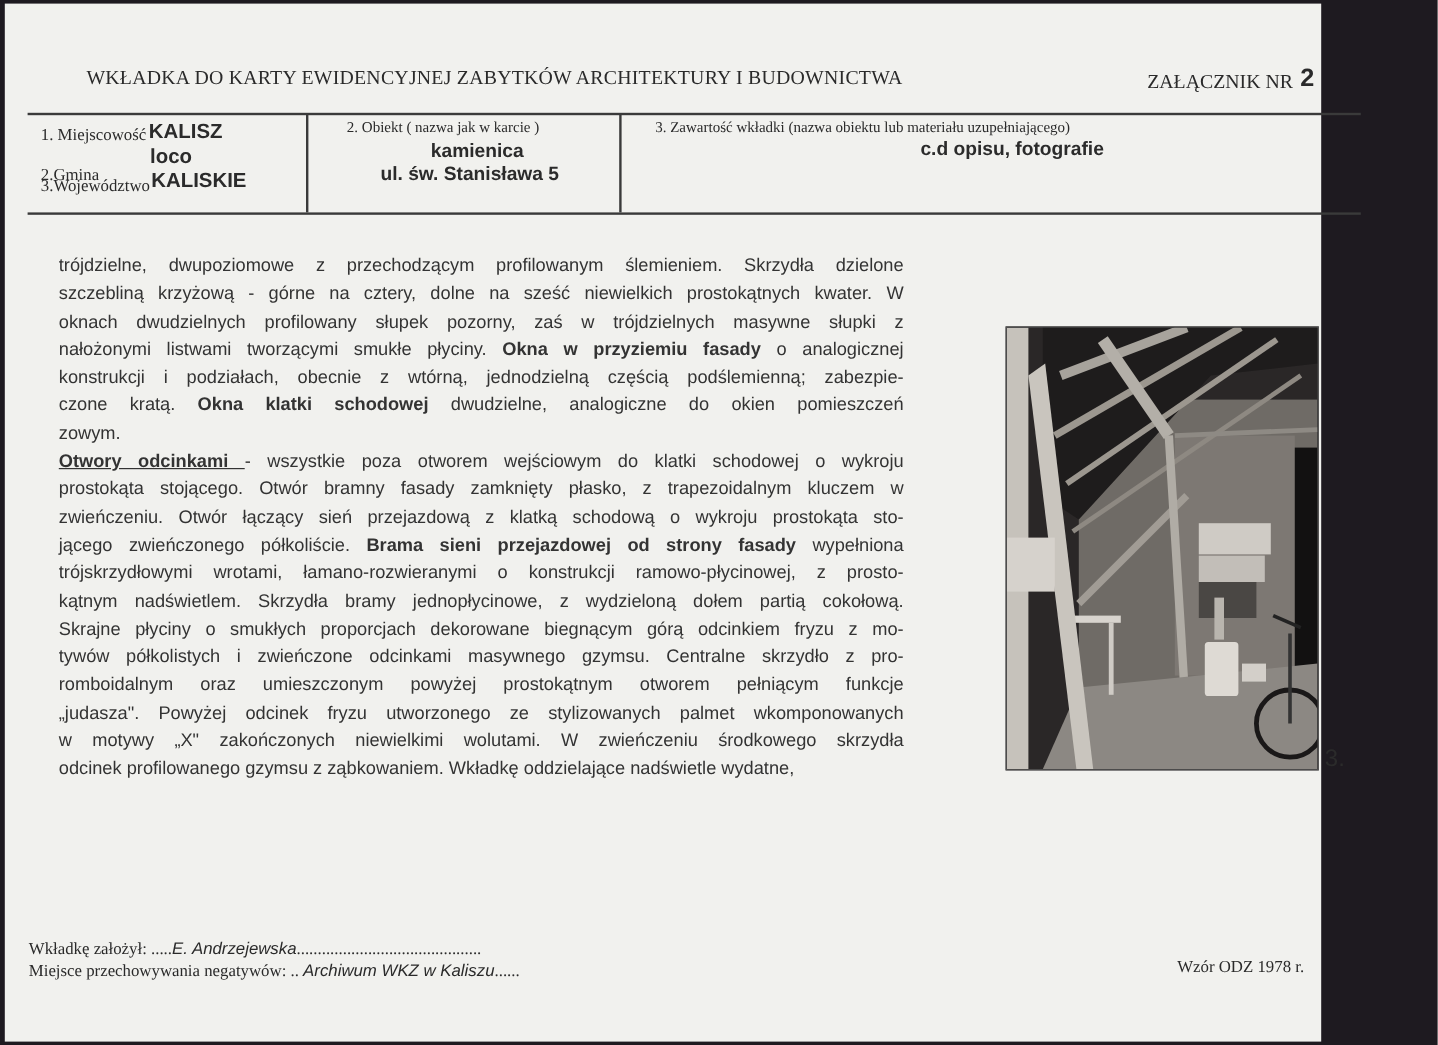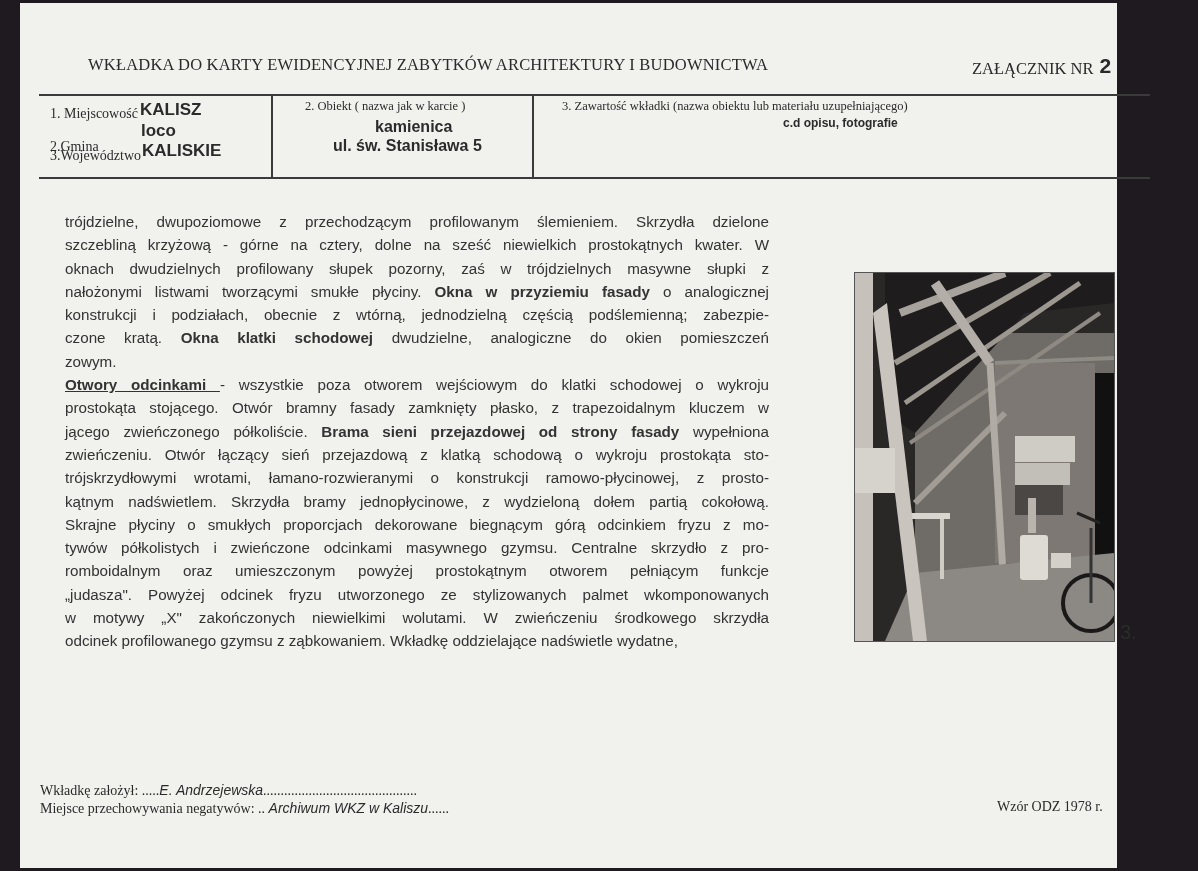--- a/index.html
+++ b/index.html
@@ -1,17 +1,17 @@
 <!DOCTYPE html>
 <html><head>
 <meta charset="utf-8">
 <style>
   html, body { margin:0; padding:0; }
   body { width:1198px; height:871px; background:#1e1a20; position:relative; overflow:hidden; }
-  .paper { position:absolute; left:4px; top:3px; width:1097px; height:865px; background:#f1f1ee;margin-left:16px; }
+  .paper { position:absolute; left:4px; top:3px; width:1097px; height:865px; background:#f1f1ee; }
   .serif { font-family:"Liberation Serif","DejaVu Serif",serif; color:#2a2a2a; }
   .sans { font-family:"Liberation Sans","DejaVu Sans",sans-serif; color:#2b2b2b; }
   .abs { position:absolute; white-space:nowrap; }
 
   .hdr-title { left:68px; top:52px; font-size:16.5px; letter-spacing:0.2px; }
   .hdr-zal { left:952px; top:52px; font-size:16.5px;text-align:right; }
   .hdr-nr { font-family:"Liberation Sans","DejaVu Sans",sans-serif; font-weight:bold; font-size:21px; margin-left:2px; position:relative; top:-1px;}
 
   .hline { position:absolute; left:19px; width:1111px; height:2px; background:#3a3a3a; }
   .vline { position:absolute; width:2px; background:#3a3a3a; }
@@ -50,34 +50,34 @@
   <div class="abs serif lbl" style="left:30px; top:136px;">2.Gmina</div>
   <div class="abs sans val" style="left:121px; top:118px;">loco</div>
   <div class="abs serif lbl" style="left:30px; top:145px;">3.Województwo</div>
   <div class="abs sans val" style="left:122px; top:138px;">KALISKIE</div>
 
   <div class="abs serif small-lbl" style="left:285px; top:96px;">2. Obiekt  ( nazwa jak w karcie )</div>
   <div class="abs sans val" style="left:355px; top:115px; font-size:16px;">kamienica</div>
   <div class="abs sans val" style="left:313px; top:134px; font-size:16px;">ul. św. Stanisława 5</div>
 
   <div class="abs serif small-lbl" style="left:542px; top:96px;">3. Zawartość wkładki (nazwa obiektu lub materiału uzupełniającego)</div>
-  <div class="abs sans val" style="left:763px; top:113px; font-size:12px;text-align:right;">c.d opisu, fotografie</div>
+  <div class="abs sans val" style="left:763px; top:113px; font-size:16px;text-align:right;">c.d opisu, fotografie</div>
 
   <div class="body-text sans" id="body-text">
       <span class="line"><span>trójdzielne, dwupoziomowe z  przechodzącym profilowanym ślemieniem. Skrzydła dzielone</span></span>
       <span class="line"><span>szczebliną krzyżową - górne na cztery, dolne na sześć niewielkich prostokątnych kwater. W</span></span>
       <span class="line"><span>oknach dwudzielnych profilowany słupek pozorny, zaś w trójdzielnych masywne słupki z</span></span>
       <span class="line"><span>nałożonymi listwami tworzącymi smukłe płyciny. </span><span class="b">Okna w przyziemiu fasady</span><span> o analogicznej</span></span>
       <span class="line"><span>konstrukcji i podziałach, obecnie z wtórną, jednodzielną częścią podślemienną; zabezpie-</span></span>
       <span class="line"><span>czone kratą. </span><span class="b">Okna klatki schodowej</span><span> dwudzielne, analogiczne do okien pomieszczeń</span></span>
       <span class="line last"><span>zowym.</span></span>
       <span class="line"><span class="u">Otwory  odcinkami </span><span> -  wszystkie poza otworem wejściowym do klatki schodowej o wykroju</span></span>
       <span class="line"><span>prostokąta stojącego. Otwór bramny fasady zamknięty płasko, z trapezoidalnym kluczem w</span></span>
+      <span class="line"><span>zwieńczeniu. Otwór łączący sień przejazdową z klatką schodową o wykroju prostokąta sto-</span></span>
       <span class="line"><span>jącego zwieńczonego półkoliście. </span><span class="b">Brama sieni przejazdowej od strony fasady</span><span> wypełniona</span></span>
-      <span class="line"><span>zwieńczeniu. Otwór łączący sień przejazdową z klatką schodową o wykroju prostokąta sto-</span></span>
       <span class="line"><span>trójskrzydłowymi wrotami, łamano-rozwieranymi o konstrukcji ramowo-płycinowej, z prosto-</span></span>
       <span class="line"><span>kątnym nadświetlem. Skrzydła bramy jednopłycinowe, z wydzieloną dołem partią cokołową.</span></span>
       <span class="line"><span>Skrajne płyciny o smukłych proporcjach dekorowane biegnącym górą odcinkiem fryzu z mo-</span></span>
       <span class="line"><span>tywów półkolistych i zwieńczone odcinkami masywnego gzymsu. Centralne skrzydło z pro-</span></span>
       <span class="line"><span>romboidalnym oraz umieszczonym powyżej prostokątnym otworem pełniącym funkcje</span></span>
       <span class="line"><span>„judasza". Powyżej odcinek fryzu utworzonego ze stylizowanych palmet wkomponowanych</span></span>
       <span class="line"><span>w motywy „X" zakończonych niewielkimi wolutami. W zwieńczeniu środkowego skrzydła</span></span>
       <span class="line last"><span>odcinek profilowanego gzymsu z ząbkowaniem. Wkładkę oddzielające nadświetle wydatne,</span></span>
     </div>
 

